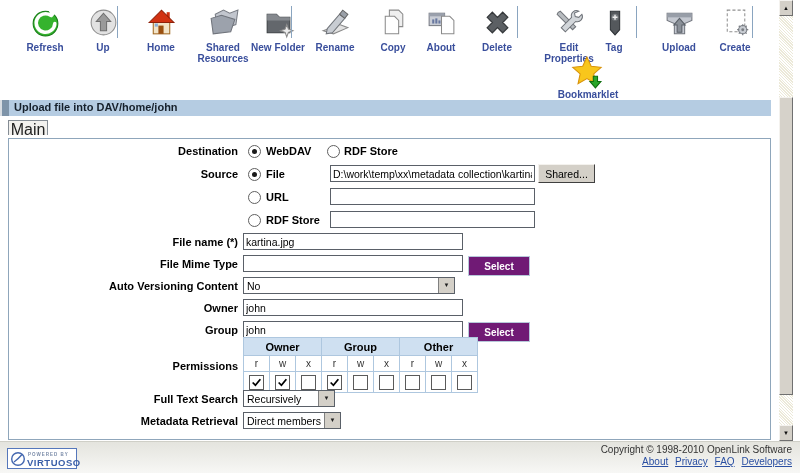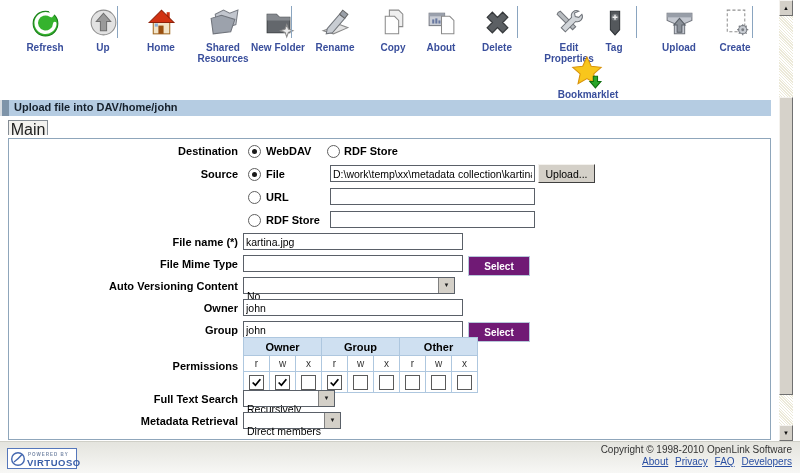--- a/index.html
+++ b/index.html
@@ -34,21 +34,21 @@
   .sublabel{position:absolute;font-weight:bold;color:#000;white-space:nowrap;font-size:11px;}
   .tinput{position:absolute;height:17px;border:1px solid #5a6068;background:#fff;
       font-family:"Liberation Sans",sans-serif;font-size:10.5px;padding:0 2px;box-sizing:border-box;}
   .browse-btn{position:absolute;height:19px;background:#d4d0c8;border:1px solid #404040;
       border-top-color:#f4f2ee;border-left-color:#f4f2ee;font-size:10.5px;color:#000;
       text-align:center;line-height:17px;cursor:pointer;box-sizing:border-box;}
   .sel-btn{position:absolute;height:20px;background:#701a75;border:1px solid #b7c8da;
       color:#fff;font-weight:bold;font-size:10px;text-align:center;line-height:13px;
       cursor:pointer;box-sizing:border-box;}
   .fselect{position:absolute;height:17px;border:1px solid #5a6068;background:#fff;box-sizing:border-box;cursor:pointer;}
-  .fsel-text{position:absolute;left:3px;top:12px;font-size:10.5px;color:#000;white-space:nowrap;}
+  .fsel-text{position:absolute;left:3px;top:2px;font-size:10.5px;color:#000;white-space:nowrap;}
   .fsel-btn{position:absolute;right:0;top:0;width:15px;height:15px;background:#d4d0c8;
       border-left:1px solid #808080;text-align:center;font-size:6px;line-height:15px;color:#202020;}
   .radio{position:absolute;width:11px;height:11px;border:1px solid #606060;border-radius:50%;
       background:#fff;cursor:pointer;}
   .radio .dot{display:none;position:absolute;left:3px;top:3px;width:5px;height:5px;border-radius:50%;background:#1a1a1a;}
   .radio.on .dot{display:block;}
   .checkbox{display:inline-block;width:13px;height:13px;border:1px solid #5a5a5a;background:#fff;
       cursor:pointer;vertical-align:middle;position:relative;}
   .checkbox svg{display:none;position:absolute;left:1px;top:1px;}
   .checkbox.on svg{display:block;}
@@ -221,21 +221,21 @@
   <span class="sublabel" style="left:266px;top:145px">WebDAV</span>
   <span class="radio" style="left:327px;top:145px"></span>
   <span class="sublabel" style="left:344px;top:145px">RDF Store</span>
 
   <span class="flabel" style="top:168px">Source</span>
   <span class="radio on" style="left:248px;top:168px">
       <span class="dot"></span>
     </span>
   <span class="sublabel" style="left:266px;top:168px">File</span>
   <input class="tinput" style="left: 330px; top: 165px; width: 205px;" value="D:\work\temp\xx\metadata collection\kartina">
-  <button class="browse-btn" style="left:538px;top:164px;width:57px">Upload...</button>
+  <button class="browse-btn" style="left:538px;top:164px;width:57px">Shared...</button>
 
   <span class="radio" style="left:248px;top:191px"></span>
   <span class="sublabel" style="left:266px;top:191px">URL</span>
   <input class="tinput" style="left: 330px; top: 188px; width: 205px;" value="">
 
   <span class="radio" style="left:248px;top:214px"></span>
   <span class="sublabel" style="left:266px;top:214px">RDF Store</span>
   <input class="tinput" style="left: 330px; top: 211px; width: 205px;" value="">
 
   <span class="flabel" style="top:236px">File name (*)</span>

